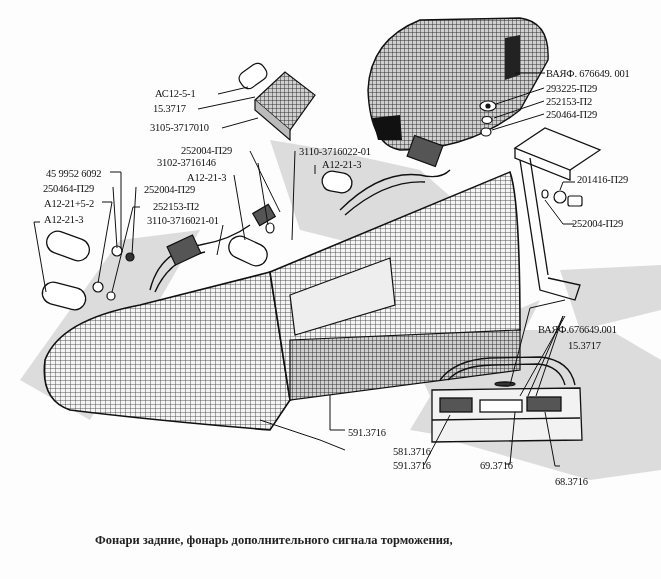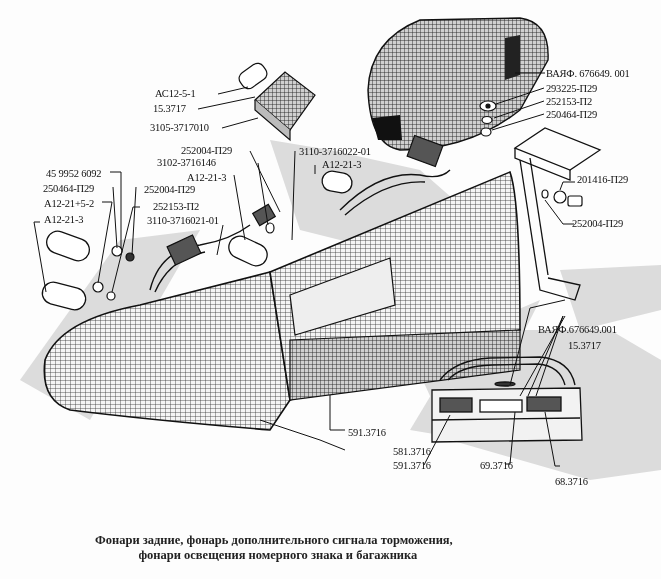--- a/index.html
+++ b/index.html
@@ -1,19 +1,19 @@
 <!DOCTYPE html>
 <html><head>
 <meta charset="utf-8">
 <style>
   html,body{margin:0;padding:0;background:#fff;}
   #canvas{position:relative;width:661px;height:579px;overflow:hidden;background:#fdfdfd;font-family:"Liberation Serif","DejaVu Serif",serif;}
   svg#art{position:absolute;left:0;top:0;}
   .lbl{position:absolute;font-weight:normal;font-size:10.5px;line-height:12px;color:#111;white-space:nowrap;letter-spacing:-0.2px;}
-  .cap{position:absolute;left:95px;top:533px;font-weight:bold;font-size:12.5px;line-height:15px;color:#222;white-space:nowrap;text-align:center;}
+  .cap{position:absolute;left:95px;top:533px;font-weight:bold;font-size:12.5px;line-height:15px;color:#222;white-space:nowrap;}
   .cap .l2{padding-left:8px;}
 </style>
 </head>
 <body>
 
 <div id="canvas">
 
 <svg id="art" width="661" height="579" viewBox="0 0 661 579">
   <defs>
     <pattern id="grid" width="5" height="4" patternUnits="userSpaceOnUse">
@@ -143,21 +143,20 @@
     <path d="M345,430 L330,430 L330,395"></path>
     <path d="M345,450 L320,440 L260,420"></path>
     <path d="M424,465 L450,415"></path>
     <path d="M505,464 L510,464 L515,412"></path>
     <path d="M560,466 L555,466 L545,412"></path>
   </g>
 </svg>
 
 <div class="cap">
   <div>Фонари задние, фонарь дополнительного сигнала торможения,</div>
-  <div class="l2">фонари освещения номерного знака и багажника</div>
 </div>
 
 <div class="lbl" style="left:155px;top:88px;">АС12-5-1</div>
 <div class="lbl" style="left:153px;top:103px;">15.3717</div>
 <div class="lbl" style="left:150px;top:122px;">3105-3717010</div>
 <div class="lbl" style="left:181px;top:145px;">252004-П29</div>
 <div class="lbl" style="left:157px;top:157px;">3102-3716146</div>
 <div class="lbl" style="left:299px;top:146px;">3110-3716022-01</div>
 <div class="lbl" style="left:322px;top:159px;">А12-21-3</div>
 <div class="lbl" style="left:187px;top:172px;">А12-21-3</div>

